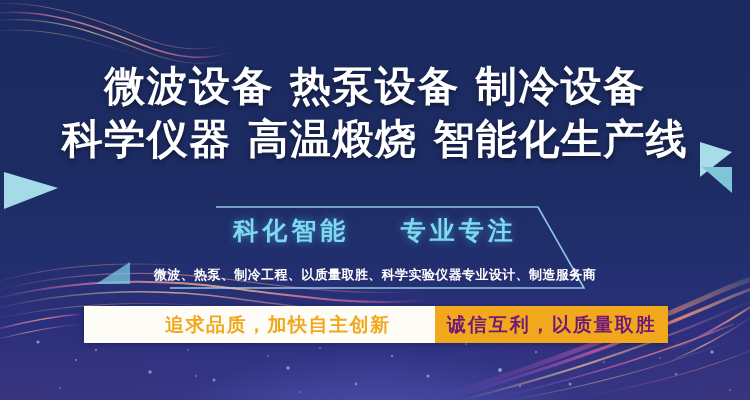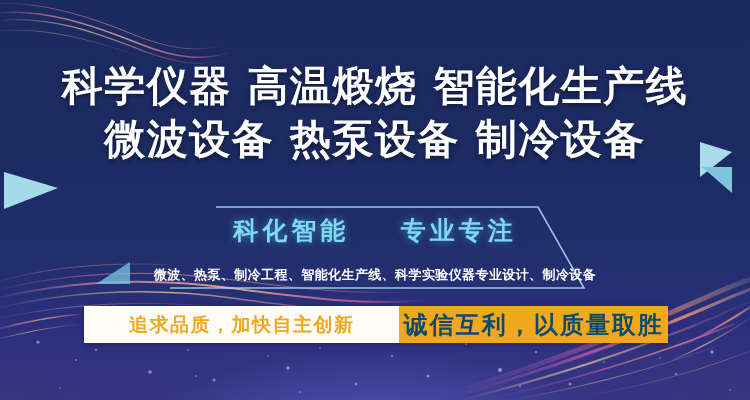--- a/index.html
+++ b/index.html
@@ -99,27 +99,28 @@
     display:flex;
     box-shadow:0 1px 6px rgba(0,0,0,.3);
   }
   .cta-left{
     flex:0 0 54%;
     background:#fdfcf6;
     color:#f0a81e;
     display:flex;align-items:center;justify-content:center;
     font-size:19px;font-weight:700;letter-spacing:1.5px;
     white-space:nowrap;
+    padding-left:36px;
   }
   .cta-right{
     flex:1 1 auto;
     background:#f2a81d;
-    color:#0c4a6e;
+    color:#701a75;
     display:flex;align-items:center;justify-content:center;
-    font-size:24px;font-weight:700;letter-spacing:2px;
+    font-size:19px;font-weight:700;letter-spacing:2px;
     white-space:nowrap;
   }
 </style>
 </head>
 <body>
 
 <div id="banner">
 
   <svg class="streaks" viewBox="0 0 750 400" preserveAspectRatio="none">
     <defs>
@@ -223,34 +224,34 @@
       <circle cx="660" cy="78" r="1" opacity=".4"></circle>
     </g>
   </svg>
 
   <div class="tri tri-left"></div>
   <div class="tri tri-right-top"></div>
   <div class="tri tri-right-bot"></div>
   <div class="tri tri-mid"></div>
 
   <div class="headline">
+    <span class="ln">微波设备  热泵设备  制冷设备</span>
     <span class="ln">科学仪器 高温煅烧 智能化生产线</span>
-    <span class="ln">微波设备  热泵设备  制冷设备</span>
   </div>
 
   <svg class="trap" viewBox="0 0 418 85" preserveAspectRatio="none">
     <path d="M48,2 L370,2 L416,83 L2,83" fill="none" stroke="#9fd9ee" stroke-width="1.6" opacity=".9"></path>
   </svg>
 
   <div class="slogan">
     <span>科化智能</span>
     <span class="gap"></span>
     <span>专业专注</span>
   </div>
 
-  <div class="subdesc">微波、热泵、制冷工程、智能化生产线、科学实验仪器专业设计、制冷设备</div>
+  <div class="subdesc">微波、热泵、制冷工程、以质量取胜、科学实验仪器专业设计、制造服务商</div>
 
   <div class="cta">
     <div class="cta-left">追求品质，加快自主创新</div>
     <div class="cta-right">诚信互利，以质量取胜</div>
   </div>
 
 </div>
 
 </body></html>

